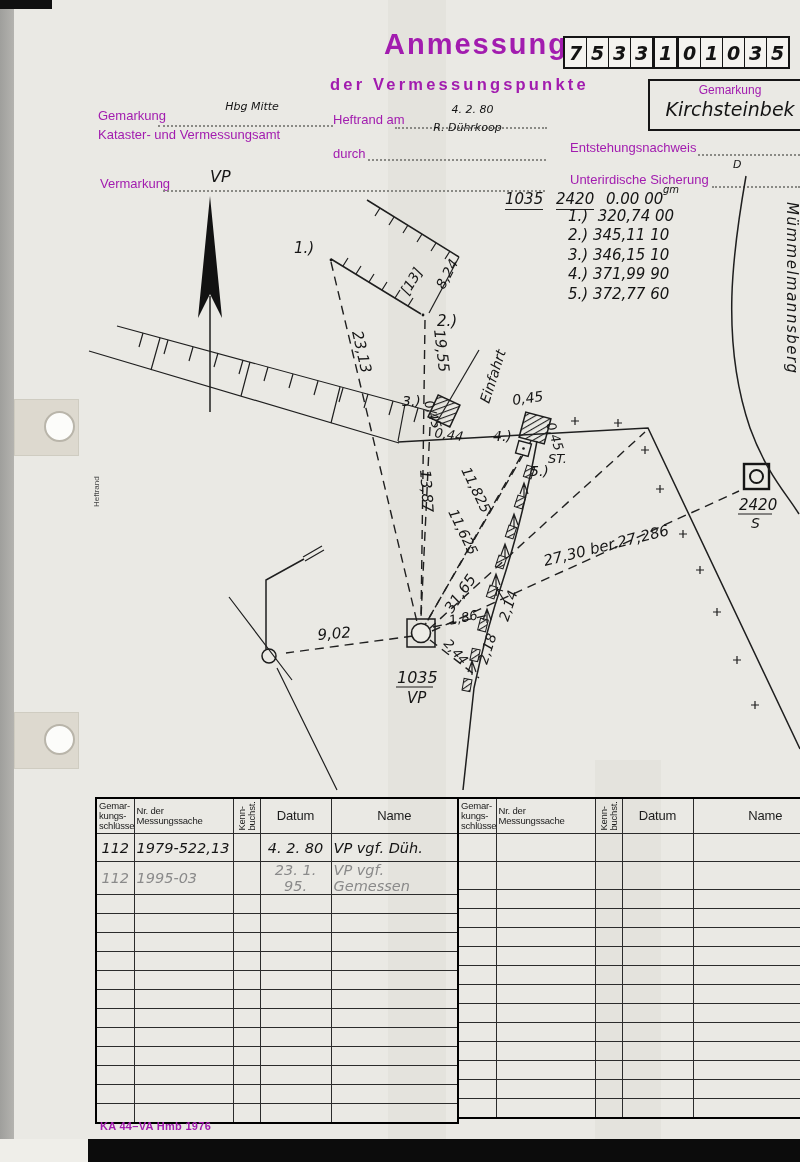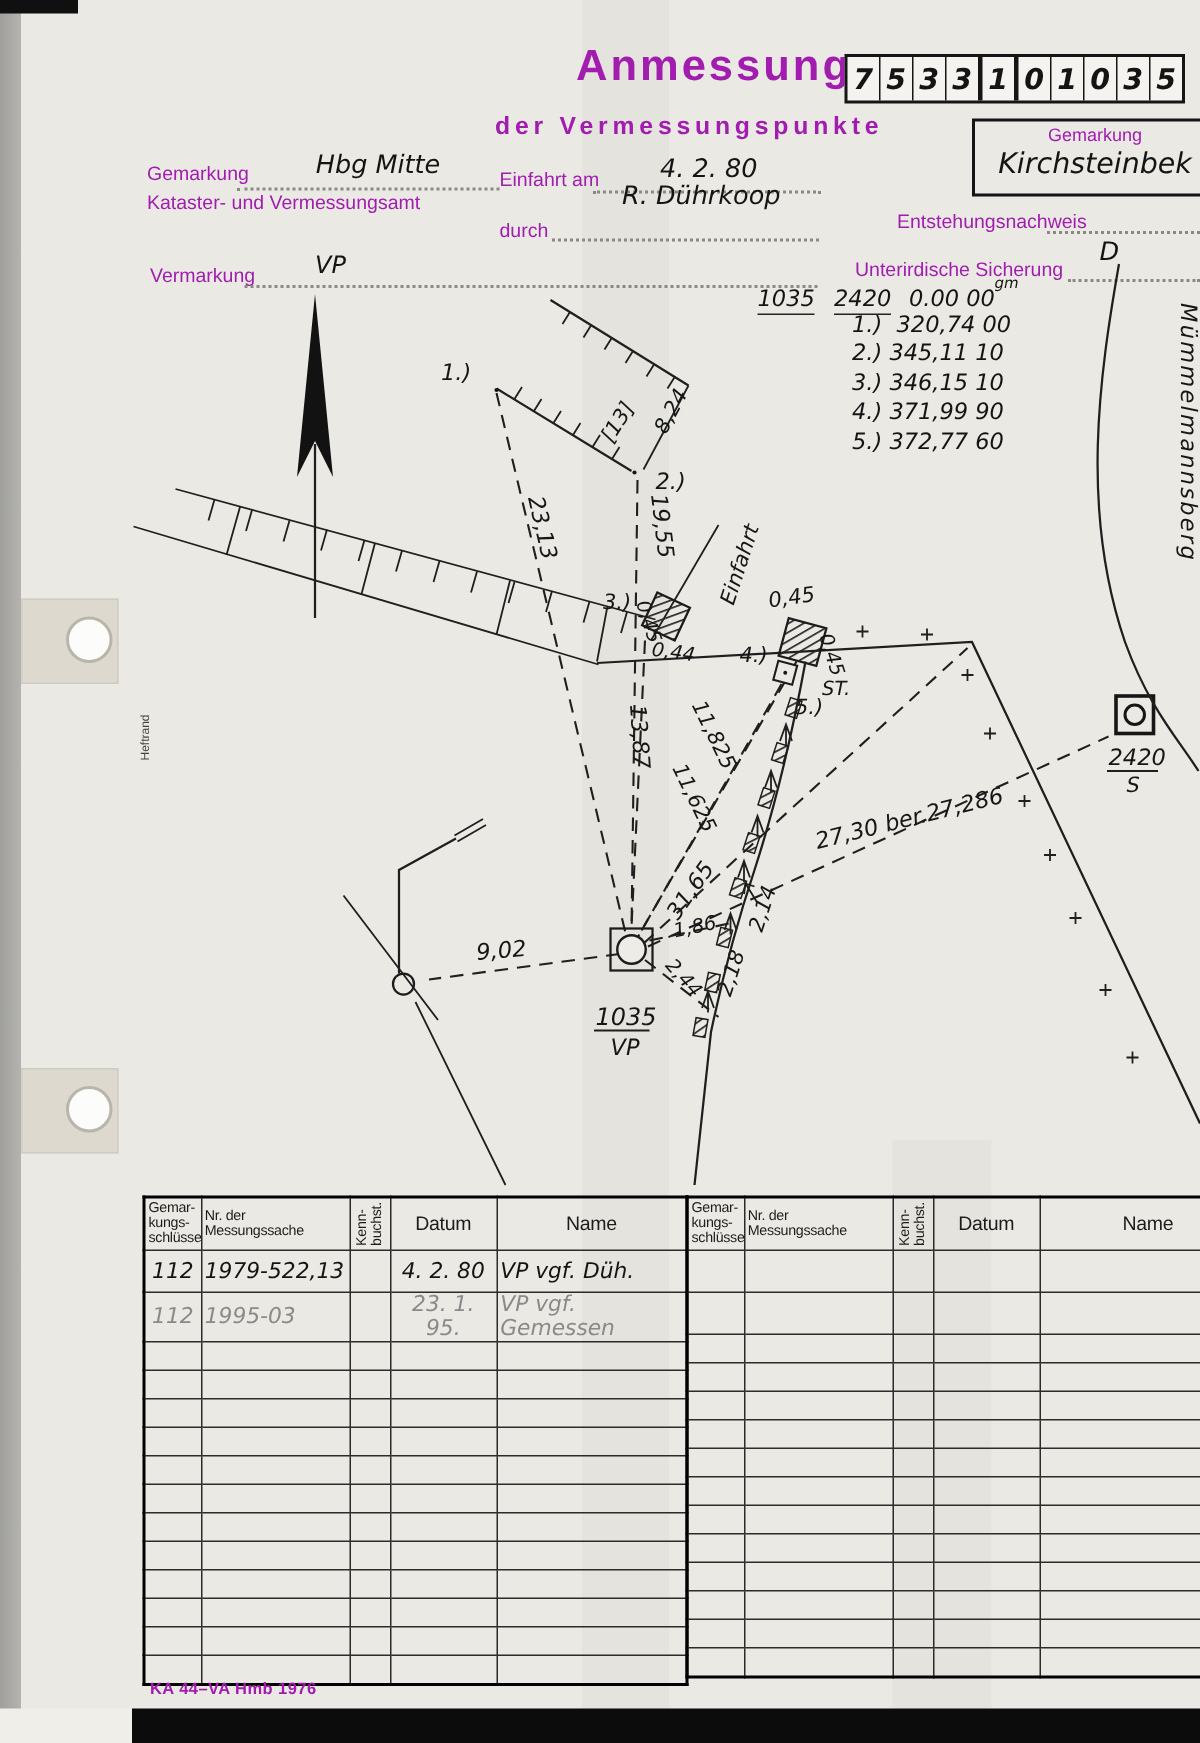--- a/index.html
+++ b/index.html
@@ -25,21 +25,21 @@
   .subtitle{left:330px;top:75px;font-size:16.5px;font-weight:600;letter-spacing:3.2px;}
   .numboxes{left:563px;top:36px;display:flex;border:2.5px solid #151515;background:#f4f3ef;}
   .numcell{width:21px;height:29px;border-left:1.6px solid #151515;display:flex;align-items:center;
            justify-content:center;font-size:19px;font-weight:600;}
   .numcell:first-child{border-left:none;}
   .numcell.grp{border-left:3px solid #151515;}
   .gembox{left:648px;top:79px;width:160px;height:48px;border:2.5px solid #151515;text-align:center;}
   .gembox .lbl{font-size:12px;margin-top:2px;}
   .gembox .val{font-size:19px;margin-top:1px;}
   .lab13{font-size:13px;}
-  .hv17{font-size:17px;}
+  .hv17{font-size:11px;}
   .hv16{font-size:16px;}
   .hv15{font-size:15px;}
   .bear{font-size:15px;line-height:19.4px;white-space:pre;}
   
   svg.sk{left:0;top:0;width:800px;height:1162px;pointer-events:none;}
   .ln{stroke:#1f1f1f;stroke-width:1.5;fill:none;}
   .thin{stroke-width:1.2;}
   .dash{stroke:#1f1f1f;stroke-width:1.4;fill:none;stroke-dasharray:9 6;}
   .ht{font-family:"DejaVu Sans",sans-serif;font-style:italic;fill:#161616;font-size:14px;}
   .ht13{font-size:13px;} .ht15{font-size:15px;} .ht16{font-size:16px;}
@@ -94,29 +94,29 @@
   <div class="abs gembox">
     <div class="lbl print">Gemarkung</div>
     <div class="val hand">Kirchsteinbek</div>
   </div>
 
   <div class="abs print lab13" style="left:98px;top:108px;">Gemarkung</div>
   <div class="abs hand hv17" style="left:172px;top:100px;width:160px;text-align:center;">Hbg  Mitte</div>
   <div class="abs dotted" style="left:158px;top:124px;width:175px;"></div>
   <div class="abs print lab13" style="left:98px;top:127px;">Kataster- und Vermessungsamt</div>
 
-  <div class="abs print lab13" style="left:333px;top:112px;">Einfahrt am</div>
+  <div class="abs print lab13" style="left:333px;top:112px;">Heftrand am</div>
   <div class="abs hand hv17" style="left:400px;top:103px;width:145px;text-align:center;">4. 2. 80</div>
   <div class="abs dotted" style="left:395px;top:126px;width:152px;"></div>
 
   <div class="abs print lab13" style="left:333px;top:146px;">durch</div>
   <div class="abs hand hv17" style="left:390px;top:121px;width:155px;text-align:center;">R. Dührkoop</div>
   <div class="abs dotted" style="left:368px;top:158px;width:178px;"></div>
 
-  <div class="abs print lab13" style="left:570px;top:140px;margin-left:28px;">Entstehungsnachweis</div>
+  <div class="abs print lab13" style="left:570px;top:140px;">Entstehungsnachweis</div>
   <div class="abs dotted" style="left:698px;top:153px;width:102px;"></div>
 
   <div class="abs print lab13" style="left:570px;top:172px;">Unterirdische Sicherung</div>
   <div class="abs hand hv17" style="left:733px;top:158px;">D</div>
   <div class="abs dotted" style="left:712px;top:185px;width:88px;"></div>
 
   <div class="abs print lab13" style="left:100px;top:176px;">Vermarkung</div>
   <div class="abs hand hv16" style="left:210px;top:167px;">VP</div>
   <div class="abs dotted" style="left:163px;top:189px;width:382px;"></div>
 

